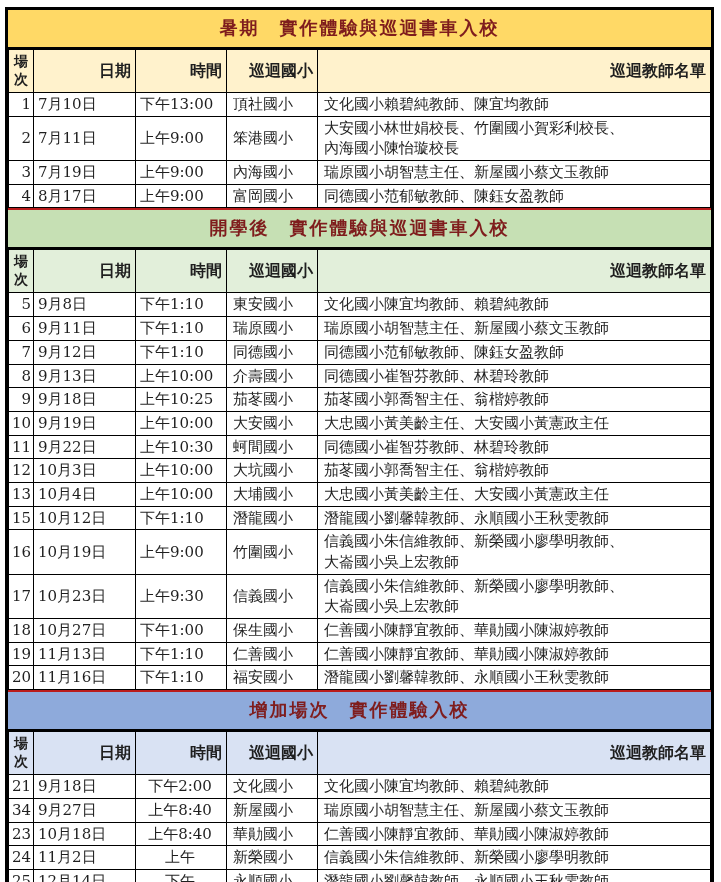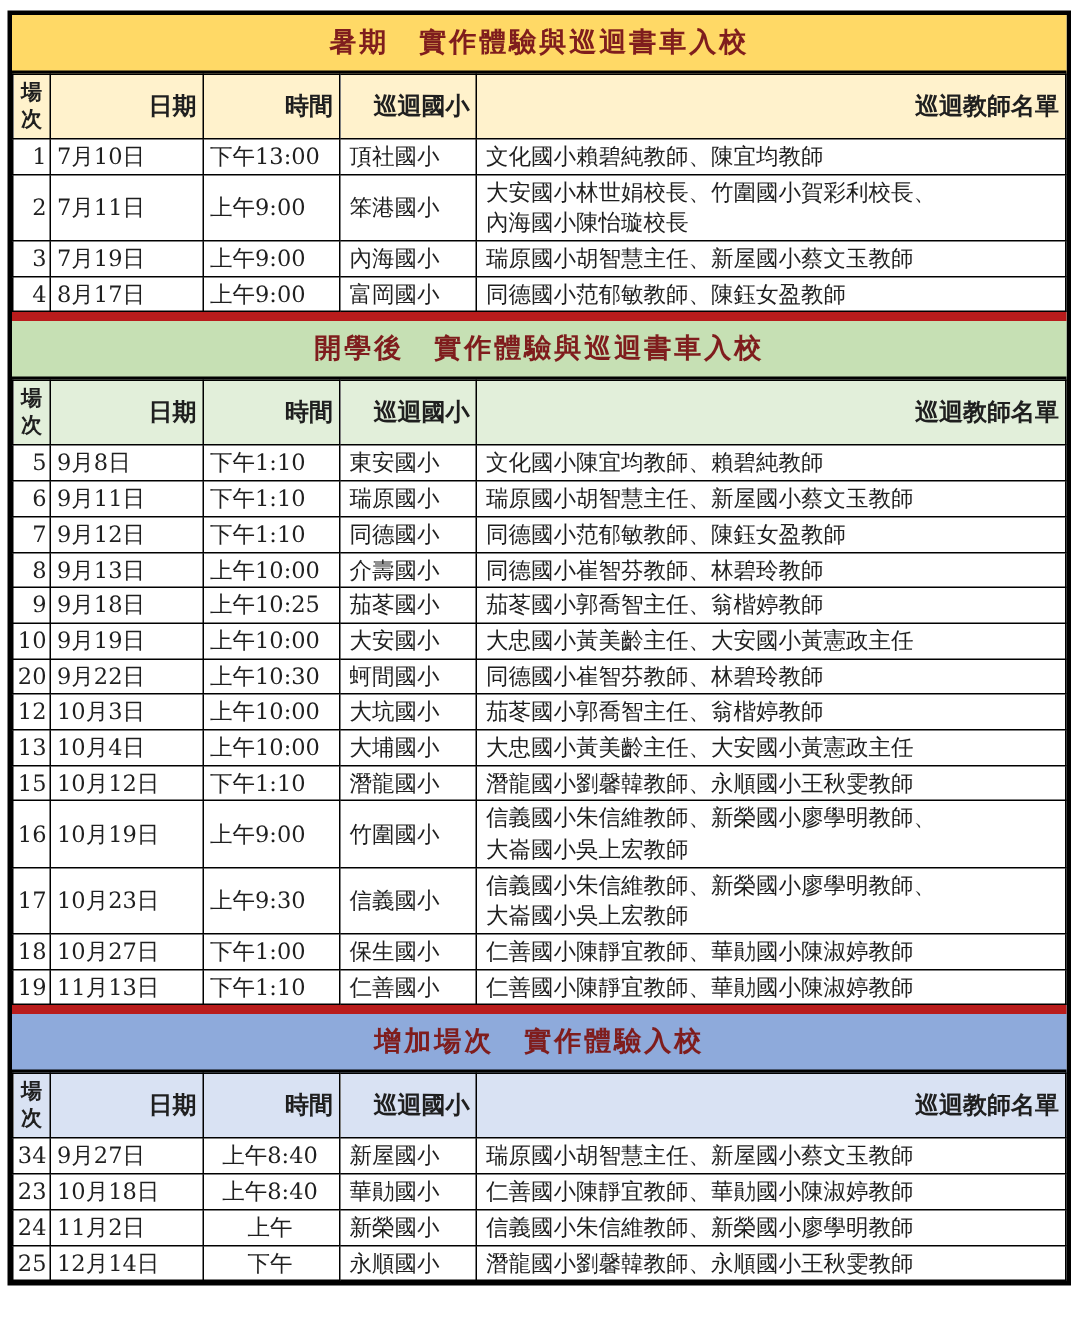--- a/index.html
+++ b/index.html
@@ -21,21 +21,21 @@
   .tbl-section { width: 100%; }
   .section-title {
     text-align: center;
     font-weight: bold;
     font-size: 18px;
     letter-spacing: 2px;
     padding: 6px 0 7px 0;
     border-bottom: 2px solid #000;
     color: #7f1d1d;
   }
-  .tbl-section.mid .section-title { border-top: 6px solid #b91c1c; }
+  .tbl-section.mid .section-title { border-top: 2px solid #b91c1c; }
   table.sched {
     width: 100%;
     border-collapse: collapse;
     table-layout: fixed;
   }
   .sched th, .sched td {
     border: 1px solid #000;
     vertical-align: middle;
     overflow: hidden;
   }
@@ -181,21 +181,21 @@
             <td class="col-teachers">茄苳國小郭喬智主任、翁楷婷教師</td>
           </tr>
           <tr>
             <td class="col-no">10</td>
             <td class="col-date">9月19日</td>
             <td class="col-time">上午10:00</td>
             <td class="col-school">大安國小</td>
             <td class="col-teachers">大忠國小黃美齡主任、大安國小黃憲政主任</td>
           </tr>
           <tr>
-            <td class="col-no">20</td>
+            <td class="col-no">11</td>
             <td class="col-date">9月22日</td>
             <td class="col-time">上午10:30</td>
             <td class="col-school">蚵間國小</td>
             <td class="col-teachers">同德國小崔智芬教師、林碧玲教師</td>
           </tr>
           <tr>
             <td class="col-no">12</td>
             <td class="col-date">10月3日</td>
             <td class="col-time">上午10:00</td>
             <td class="col-school">大坑國小</td>
@@ -237,20 +237,27 @@
             <td class="col-time">下午1:00</td>
             <td class="col-school">保生國小</td>
             <td class="col-teachers">仁善國小陳靜宜教師、華勛國小陳淑婷教師</td>
           </tr>
           <tr>
             <td class="col-no">19</td>
             <td class="col-date">11月13日</td>
             <td class="col-time">下午1:10</td>
             <td class="col-school">仁善國小</td>
             <td class="col-teachers">仁善國小陳靜宜教師、華勛國小陳淑婷教師</td>
+          </tr>
+          <tr>
+            <td class="col-no">20</td>
+            <td class="col-date">11月16日</td>
+            <td class="col-time">下午1:10</td>
+            <td class="col-school">福安國小</td>
+            <td class="col-teachers">潛龍國小劉馨韓教師、永順國小王秋雯教師</td>
           </tr>
         </tbody>
     </table>
   </div>
 
   <div class="tbl-section s2 mid center-time">
     <div class="section-title" style="background: rgb(142, 170, 219);">增加場次　實作體驗入校</div>
     <table class="sched">
       <colgroup>
           <col style="width:25px">
@@ -263,20 +270,27 @@
         <tr>
           <th class="col-no" style="background: rgb(217, 226, 243);">場次</th>
           <th class="col-date" style="background: rgb(217, 226, 243);">日期</th>
           <th class="col-time" style="background: rgb(217, 226, 243);">時間</th>
           <th class="col-school" style="background: rgb(217, 226, 243);">巡迴國小</th>
           <th class="col-teachers" style="background: rgb(217, 226, 243);">巡迴教師名單</th>
         </tr>
       </thead>
       <tbody>
           <tr>
+            <td class="col-no">21</td>
+            <td class="col-date">9月18日</td>
+            <td class="col-time">下午2:00</td>
+            <td class="col-school">文化國小</td>
+            <td class="col-teachers">文化國小陳宜均教師、賴碧純教師</td>
+          </tr>
+          <tr>
             <td class="col-no">34</td>
             <td class="col-date">9月27日</td>
             <td class="col-time">上午8:40</td>
             <td class="col-school">新屋國小</td>
             <td class="col-teachers">瑞原國小胡智慧主任、新屋國小蔡文玉教師</td>
           </tr>
           <tr>
             <td class="col-no">23</td>
             <td class="col-date">10月18日</td>
             <td class="col-time">上午8:40</td>

